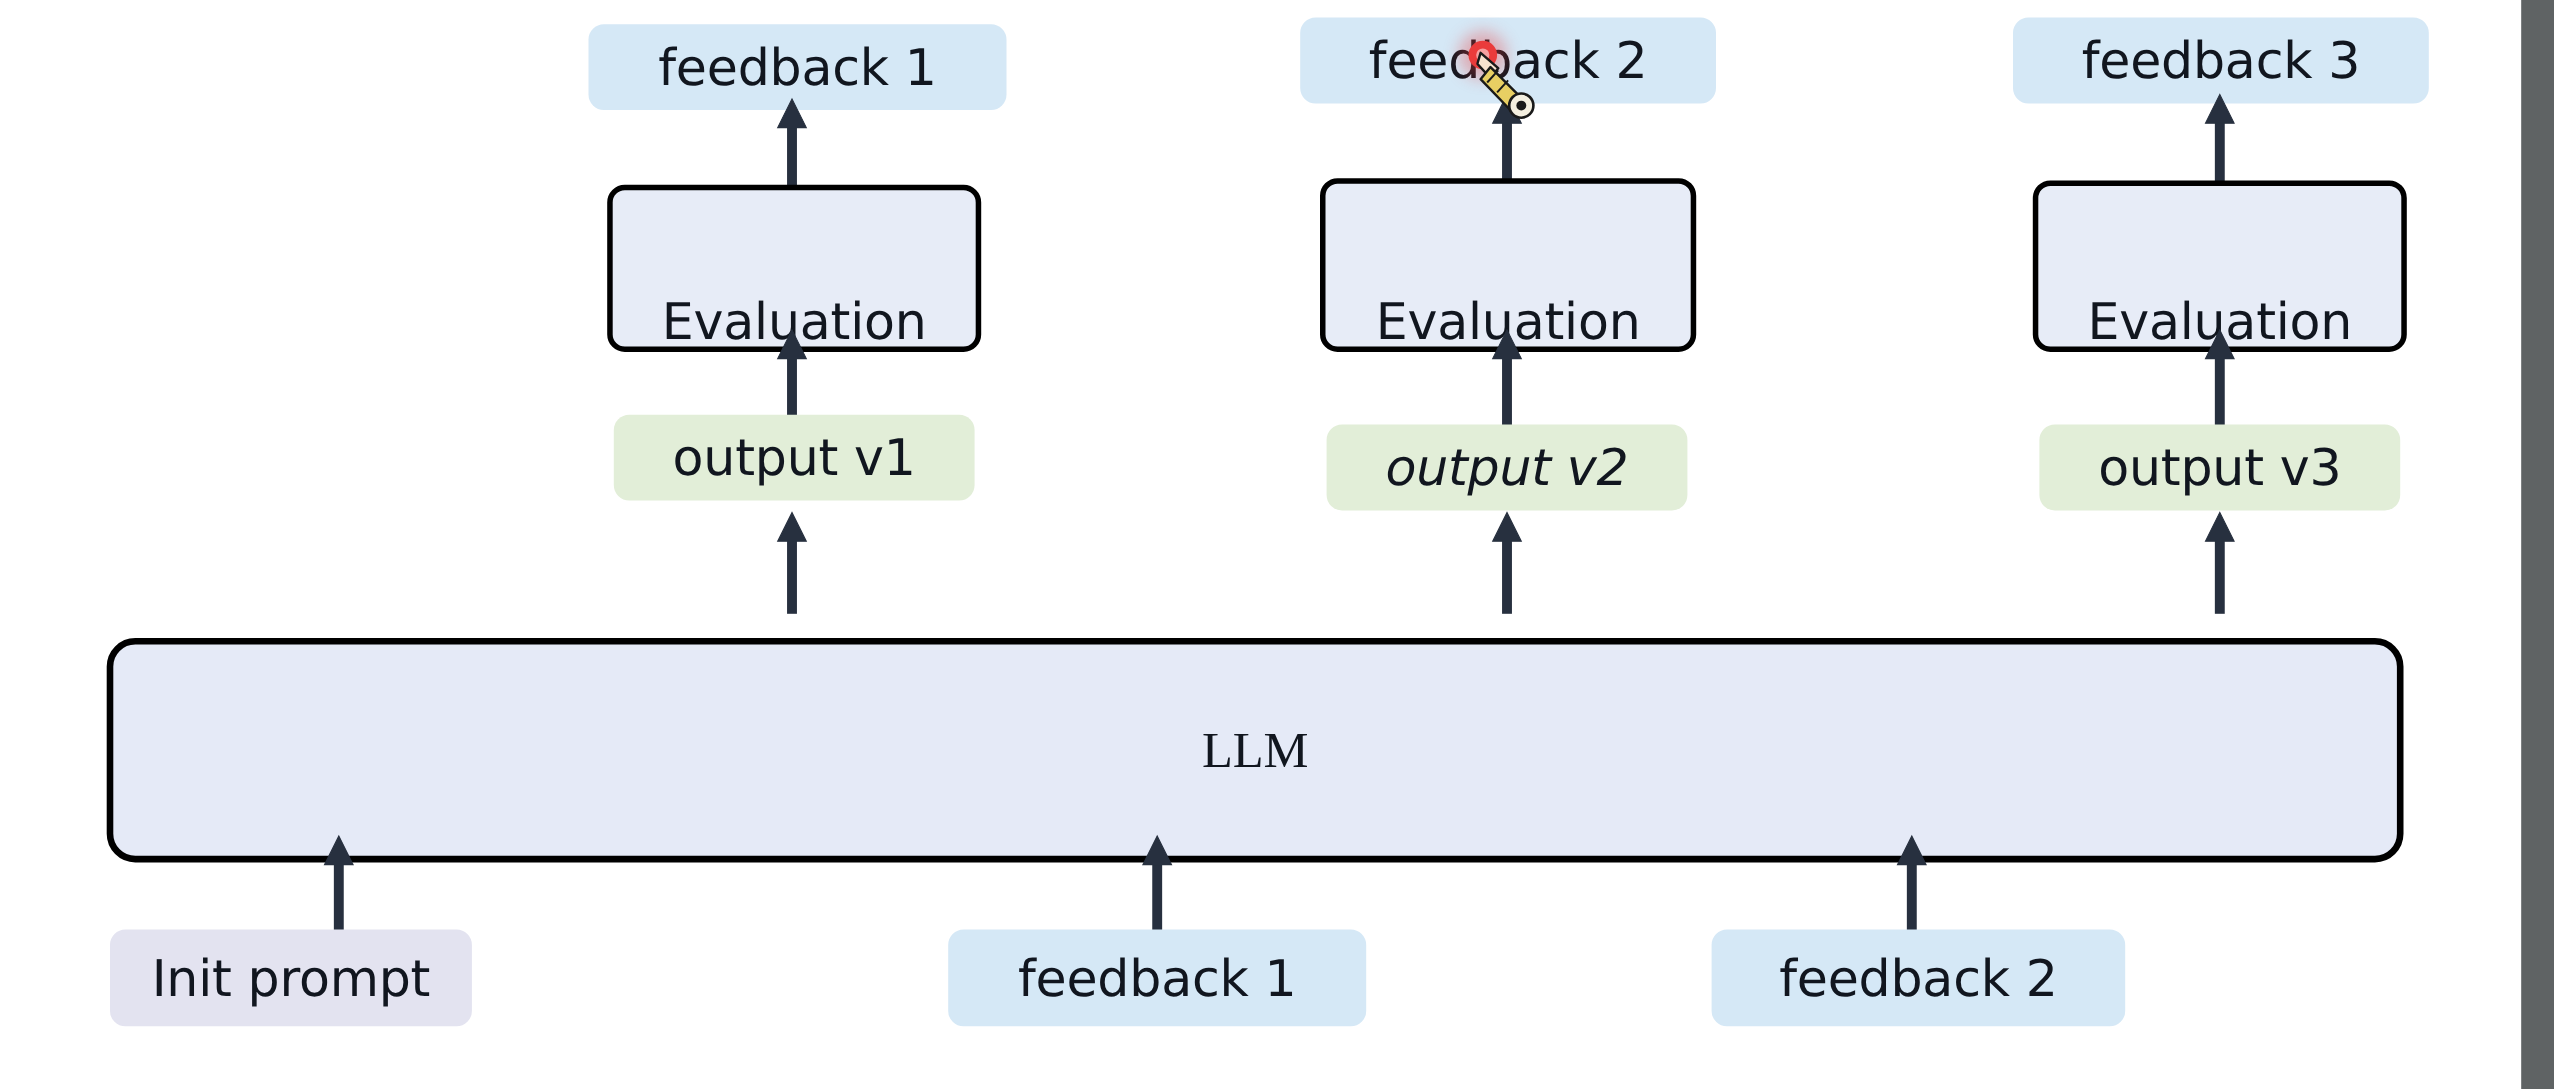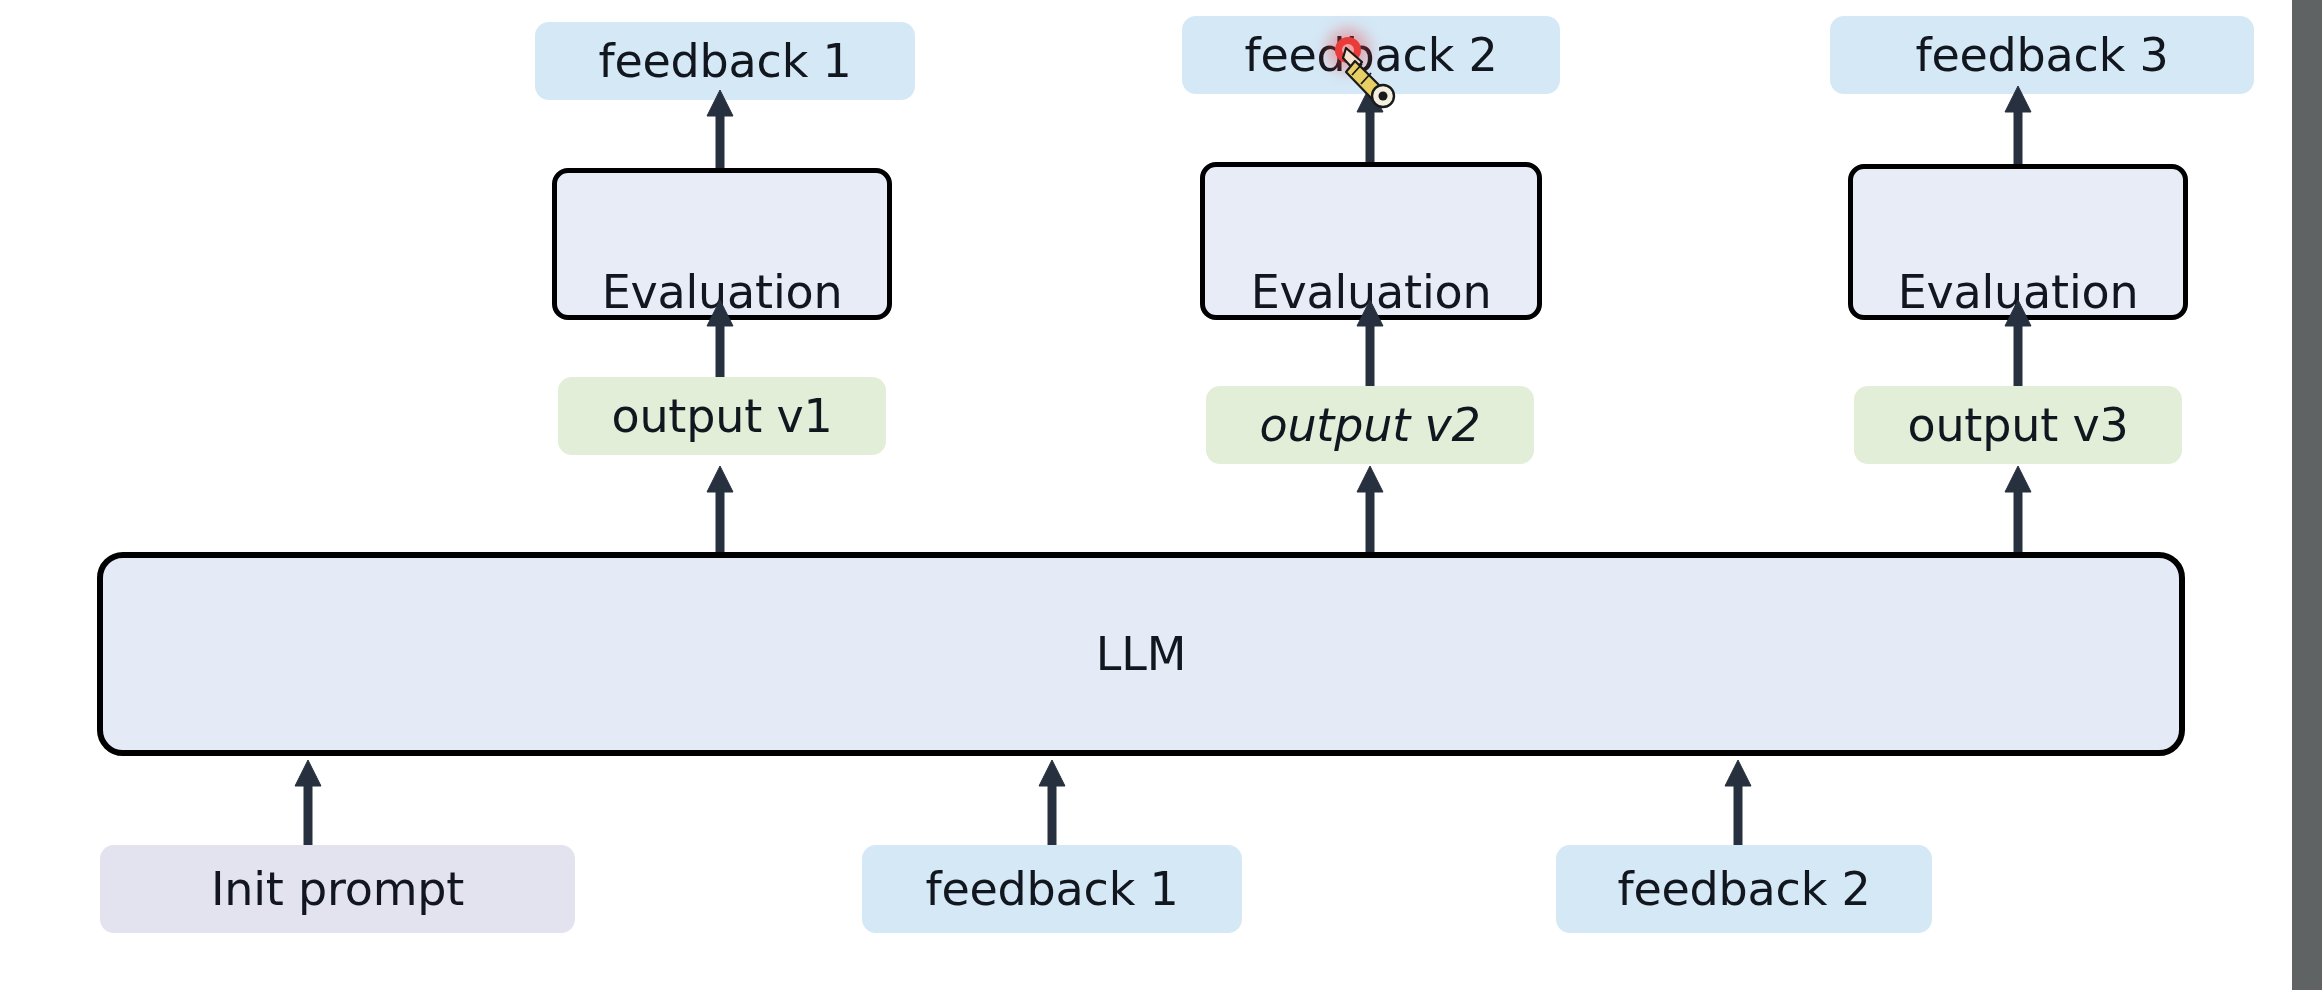--- a/index.html
+++ b/index.html
@@ -118,21 +118,21 @@
 <div id="canvas">
 
   <div class="chip chip-blue" style="left: 535px; top: 22px; width: 380px; height: 78px; background: rgb(213, 232, 246);">
     <span>feedback 1</span>
   </div>
 
   <div class="chip chip-blue" style="left: 1182px; top: 16px; width: 378px; height: 78px; background: rgb(213, 232, 246);">
     <span>feedback 2</span>
   </div>
 
-  <div class="chip chip-blue" style="left: 1830px; top: 16px; width: 424px; height: 78px; background: rgb(213, 232, 246);">
+  <div class="chip chip-blue" style="left: 1830px; top: 16px; width: 378px; height: 78px; background: rgb(213, 232, 246);">
     <span>feedback 3</span>
   </div>
 
   <svg class="arrow" style="left:700px; top:90px; width:40px; height:80px;" viewBox="0 0 40 80">
     <line x1="20" y1="80" x2="20" y2="18" stroke-width="9"></line>
     <path d="M20 0 L33 26 L7 26 Z" fill="#27303f" stroke="none"></path>
   </svg>
 
   <svg class="arrow" style="left:1350px; top:86px; width:40px; height:84px;" viewBox="0 0 40 84">
     <line x1="20" y1="84" x2="20" y2="18" stroke-width="9"></line>
@@ -191,40 +191,40 @@
   <svg class="arrow" style="left:1350px; top:466px; width:40px; height:92px;" viewBox="0 0 40 92">
     <line x1="20" y1="92" x2="20" y2="18" stroke-width="9"></line>
     <path d="M20 0 L33 26 L7 26 Z" fill="#27303f" stroke="none"></path>
   </svg>
 
   <svg class="arrow" style="left:1998px; top:466px; width:40px; height:92px;" viewBox="0 0 40 92">
     <line x1="20" y1="92" x2="20" y2="18" stroke-width="9"></line>
     <path d="M20 0 L33 26 L7 26 Z" fill="#27303f" stroke="none"></path>
   </svg>
 
-  <div class="llm-box" style="left:97px; top:552px; width:2088px; height:204px;">
+  <div class="llm-box" style="left:97px; top:580px; width:2088px; height:204px;font-family:Liberation Serif, serif;">
     <span>LLM</span>
   </div>
 
   <svg class="arrow" style="left:288px; top:760px; width:40px; height:92px;" viewBox="0 0 40 92">
     <line x1="20" y1="92" x2="20" y2="18" stroke-width="9"></line>
     <path d="M20 0 L33 26 L7 26 Z" fill="#27303f" stroke="none"></path>
   </svg>
 
   <svg class="arrow" style="left:1032px; top:760px; width:40px; height:92px;" viewBox="0 0 40 92">
     <line x1="20" y1="92" x2="20" y2="18" stroke-width="9"></line>
     <path d="M20 0 L33 26 L7 26 Z" fill="#27303f" stroke="none"></path>
   </svg>
 
   <svg class="arrow" style="left:1718px; top:760px; width:40px; height:92px;" viewBox="0 0 40 92">
     <line x1="20" y1="92" x2="20" y2="18" stroke-width="9"></line>
     <path d="M20 0 L33 26 L7 26 Z" fill="#27303f" stroke="none"></path>
   </svg>
 
-  <div class="chip chip-purple" style="left: 100px; top: 845px; width: 475px; height: 88px; background: rgb(227, 227, 240);">
+  <div class="chip chip-purple" style="left: 100px; top: 845px; width: 329px; height: 88px; background: rgb(227, 227, 240);">
     <span>Init prompt</span>
   </div>
 
   <div class="chip chip-blue" style="left: 862px; top: 845px; width: 380px; height: 88px; background: rgb(213, 232, 246);">
     <span>feedback 1</span>
   </div>
 
   <div class="chip chip-blue" style="left: 1556px; top: 845px; width: 376px; height: 88px; background: rgb(213, 232, 246);">
     <span>feedback 2</span>
   </div>

